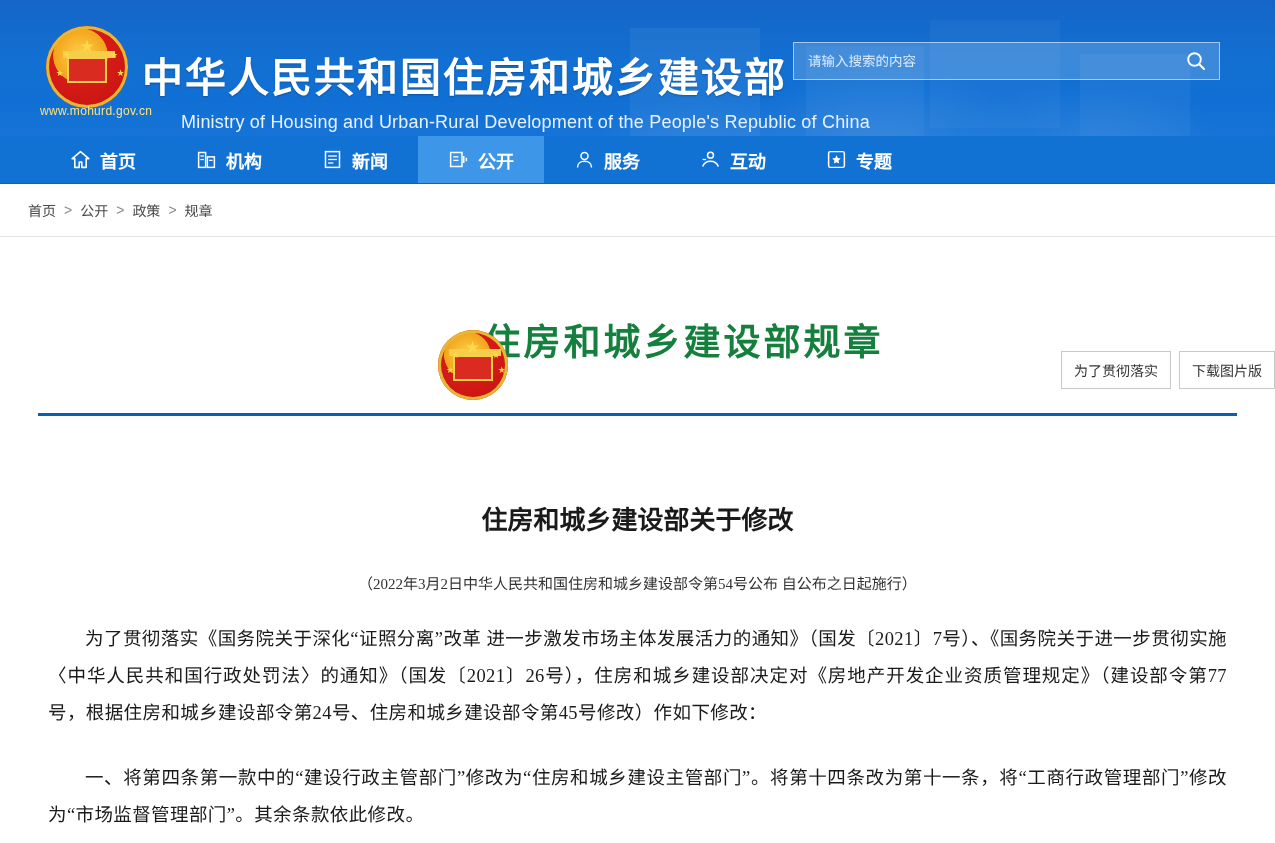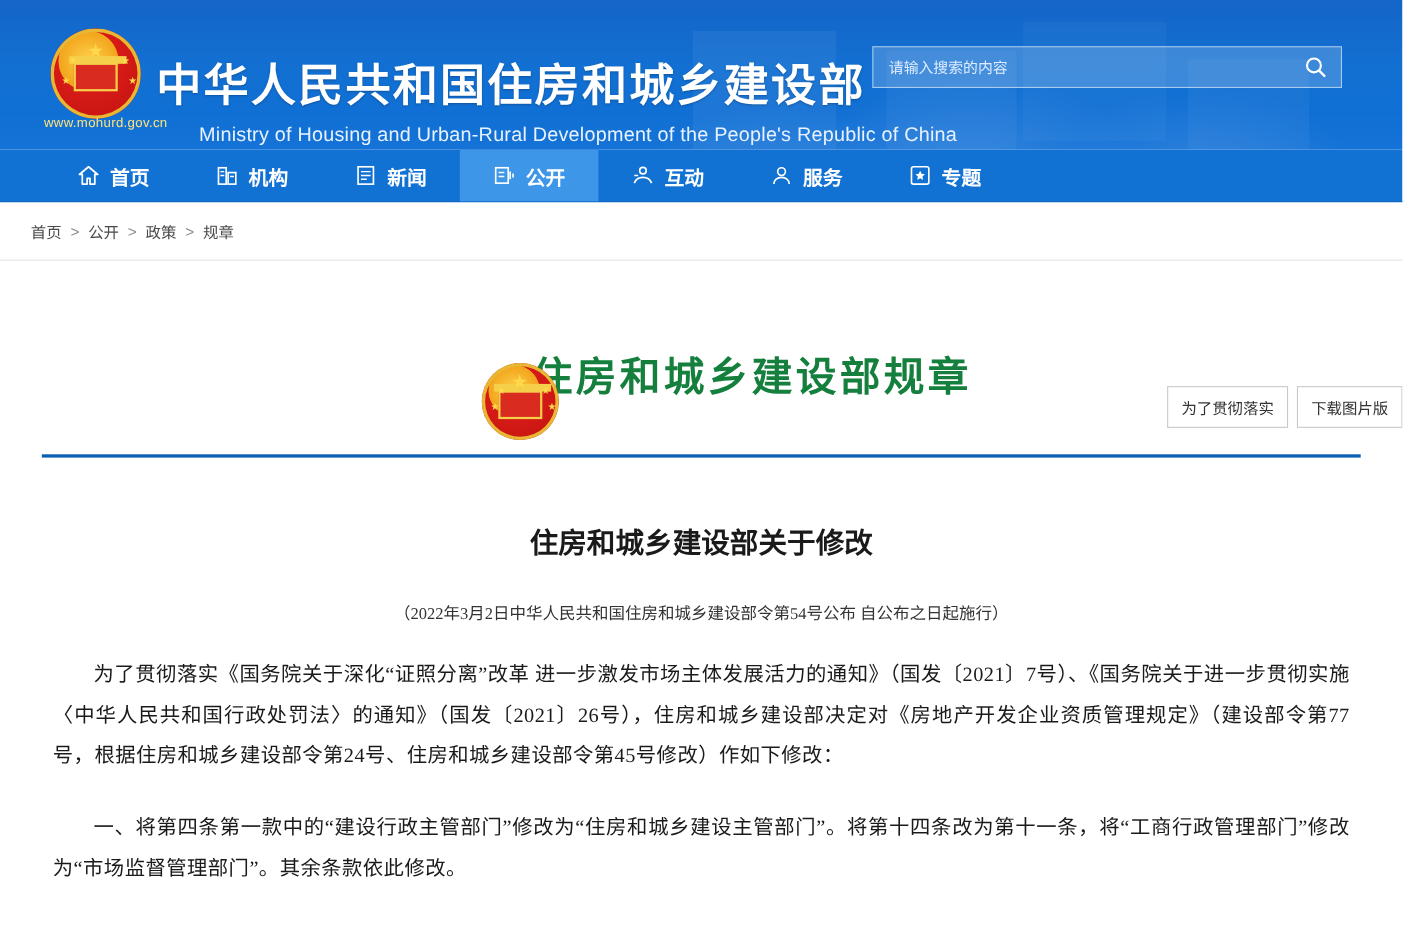--- a/index.html
+++ b/index.html
@@ -225,21 +225,21 @@
   .doc-body {
     padding: 0 48px;
     font-family: "Liberation Serif", "DejaVu Serif", serif;
   }
   .doc-title {
     text-align: center;
     font-size: 26px;
     font-weight: bold;
     color: #1a1a1a;
     line-height: 1.6;
-    margin-top: 58px;
+    margin-top: 84px;
   }
   .doc-subtitle {
     text-align: center;
     font-size: 15px;
     color: #333333;
     margin-top: 30px;
   }
   .doc-para {
     font-size: 18.5px;
     color: #1a1a1a;
@@ -333,36 +333,36 @@
           <path d="M18 8v8" stroke="#fff" stroke-width="1.7"></path>
           <path d="M21 10v4" stroke="#fff" stroke-width="1.7"></path>
         </svg>
     </span>
     <span>公开</span>
   </div>
 
   <div class="nav-item">
     <span class="nav-ico">
       <svg width="21" height="21" viewBox="0 0 24 24">
+          <circle cx="12" cy="8" r="4" fill="none" stroke="#fff" stroke-width="1.7"></circle>
+          <path d="M4 21c0-4.4 3.6-7 8-7s8 2.6 8 7" fill="none" stroke="#fff" stroke-width="1.7"></path>
+        </svg>
+    </span>
+    <span>服务</span>
+  </div>
+
+  <div class="nav-item">
+    <span class="nav-ico">
+      <svg width="21" height="21" viewBox="0 0 24 24">
           <circle cx="12" cy="7" r="3.4" fill="none" stroke="#fff" stroke-width="1.7"></circle>
           <path d="M3 20c1.5-4 5-6 9-6s7.5 2 9 6" fill="none" stroke="#fff" stroke-width="1.7"></path>
           <path d="M3 12h4" stroke="#fff" stroke-width="1.5"></path>
         </svg>
     </span>
     <span>互动</span>
-  </div>
-
-  <div class="nav-item">
-    <span class="nav-ico">
-      <svg width="21" height="21" viewBox="0 0 24 24">
-          <circle cx="12" cy="8" r="4" fill="none" stroke="#fff" stroke-width="1.7"></circle>
-          <path d="M4 21c0-4.4 3.6-7 8-7s8 2.6 8 7" fill="none" stroke="#fff" stroke-width="1.7"></path>
-        </svg>
-    </span>
-    <span>服务</span>
   </div>
 
   <div class="nav-item">
     <span class="nav-ico">
       <svg width="21" height="21" viewBox="0 0 24 24">
           <rect x="3" y="3" width="18" height="18" rx="2" fill="none" stroke="#fff" stroke-width="1.7"></rect>
           <path d="M12 7.2l1.5 3.1 3.4.5-2.5 2.4.6 3.4-3-1.6-3 1.6.6-3.4-2.5-2.4 3.4-.5z" fill="#fff"></path>
         </svg>
     </span>
     <span>专题</span>

